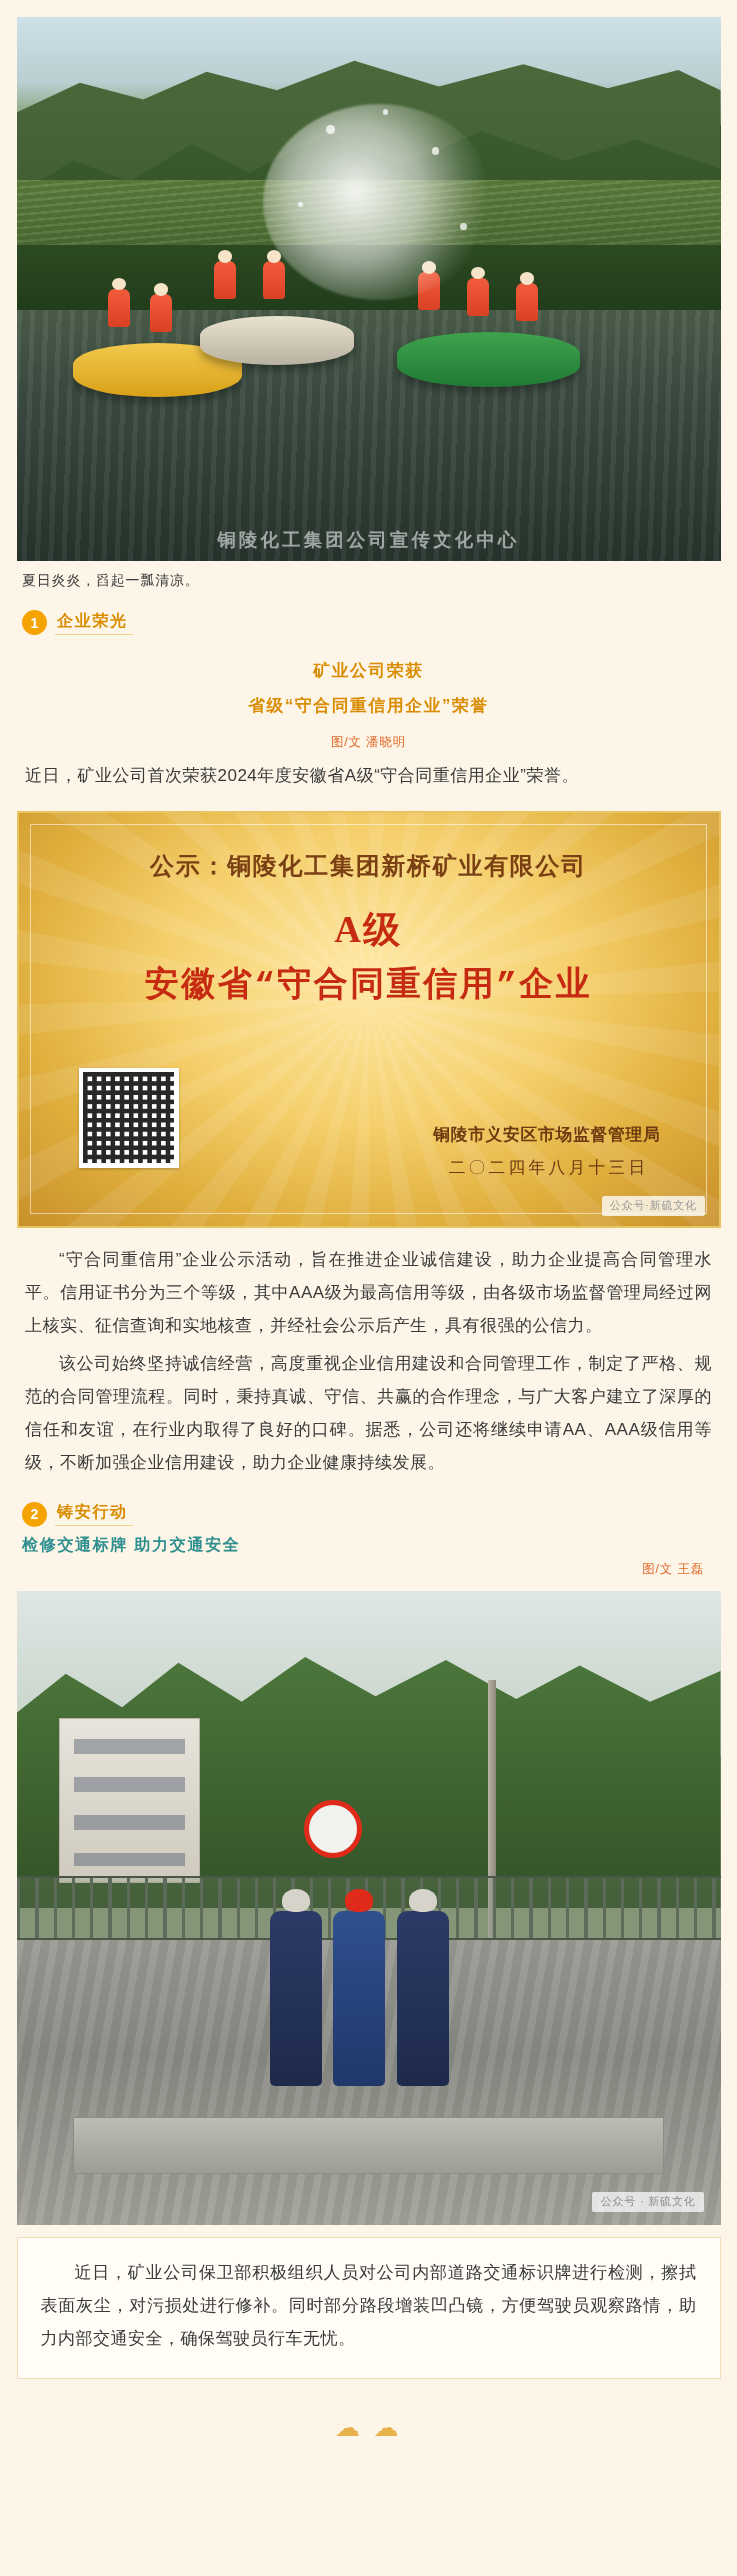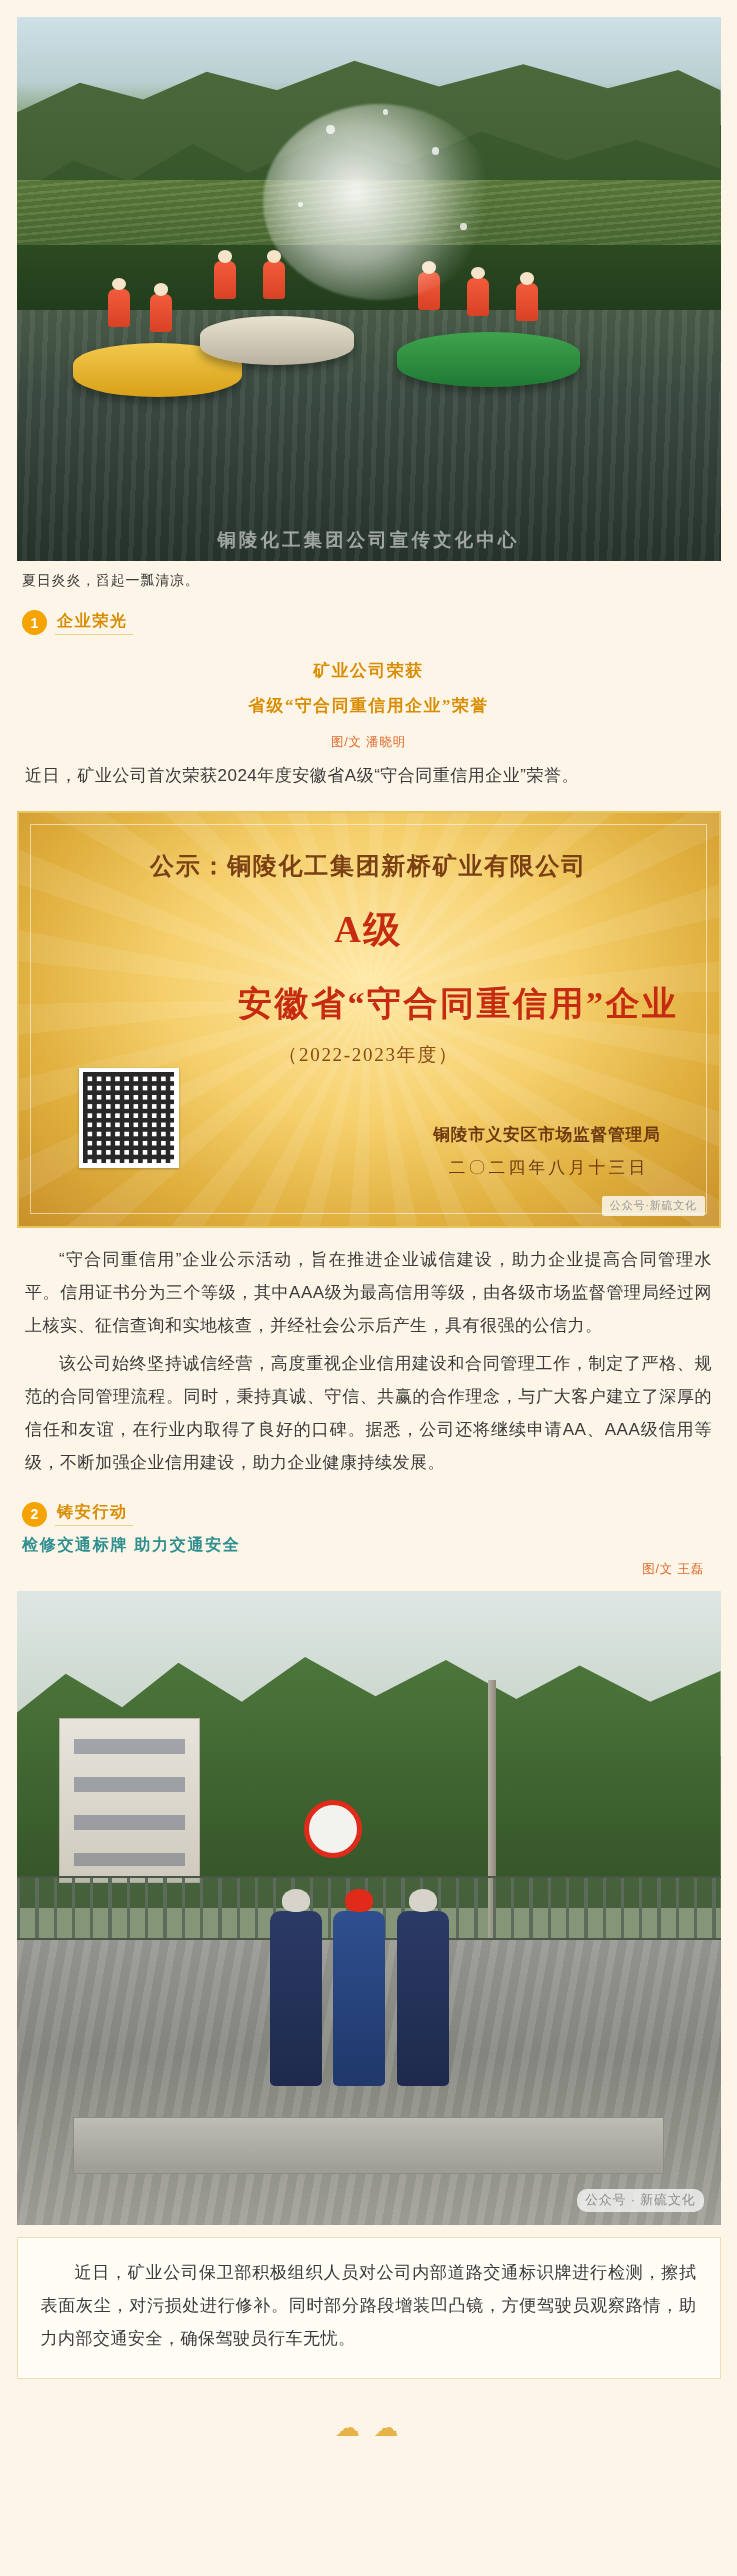--- a/index.html
+++ b/index.html
@@ -122,21 +122,20 @@
 
   
   .art-title {
     text-align: center;
     color: #d98c00;
     font-weight: bold;
     font-size: 16.7px;
     letter-spacing: 1.7px;
     line-height: 2;
     margin-top: 18.3px;
-    font-family: Liberation Serif, serif;
   }
   .byline {
     text-align: center;
     color: #e06a2b;
     font-size: 12.5px;
     margin: 11.7px 0 8.3px 0;
     letter-spacing: 0.8px;
   }
   .body-p {
     font-size: 17px;
@@ -170,21 +169,21 @@
   }
   .plaque .rays {
     position: absolute; left: 50%; top: 45%; width: 1001px; height: 1001px;
     transform: translate(-50%,-50%);
     background: repeating-conic-gradient(rgba(255,255,255,0.16) 0deg 5deg, rgba(255,255,255,0) 5deg 12deg);
     opacity: .55;
   }
   .plaque-inner { position: relative; padding: 37px 40px 16.7px 40px; text-align: center; }
   .plaque-line1 { font-size: 24px; color: #7a3f12; font-weight: bold; letter-spacing: 1.7px; font-family: "Liberation Serif", serif; }
   .plaque-grade { font-size: 37px; color: #c62b12; font-weight: bold; margin-top: 23px; letter-spacing: 2.5px; font-family: "Liberation Serif", serif; }
-  .plaque-main { font-size: 34px; color: #c62b12; font-weight: bold; margin-top: 26px; letter-spacing: 2.5px; font-family: Liberation Serif, serif; text-align: right; }
+  .plaque-main { font-size: 34px; color: #c62b12; font-weight: bold; margin-top: 6px; letter-spacing: 2.5px; font-family: Liberation Mono, monospace; }
   .plaque-period { font-size: 19px; color: #8a4a13; margin-top: 15px; letter-spacing: 1.7px; font-family: "Liberation Serif", serif; }
   .plaque-issuer { position: absolute; right: 58px; bottom: 80px; font-size: 16.7px; color: #6d3a10; font-weight: bold; letter-spacing: 0.8px; font-family: "Liberation Serif", serif; }
   .plaque-date { position: absolute; right: 70px; bottom: 47px; font-size: 16.7px; color: #6d3a10; font-weight: normal; letter-spacing: 3.3px; font-family: "Liberation Serif", serif; }
   .qr {
     position: absolute; left: 60px; bottom: 58px;
     width: 100px; height: 100px; background: #fff; padding: 4.2px;
     box-shadow: 0 0.8px 2.5px rgba(0,0,0,0.25);
   }
   .qr-grid {
     width: 100%; height: 100%;
@@ -275,21 +274,21 @@
     width: 58px; height: 58px; border-radius: 50%;
     border: 5.8px solid #e02b1b; background: #f2f2ef;
   }
   .photo2 .p2-pole {
     position: absolute; left: 67%; top: 14%; width: 7.5px; height: 52%;
     background: linear-gradient(90deg,#b7b2a4 0%, #8d8879 100%);
   }
   .photo2 .p2-wm {
     position: absolute; right: 16.7px; bottom: 13.3px;
     background: rgba(255,255,255,0.72); color: #8d8d8d;
-    font-size: 13px; padding: 2.5px 8.3px; border-radius: 10px; letter-spacing: 0.8px; text-align: center;
+    font-size: 11px; padding: 2.5px 8.3px; border-radius: 2px; letter-spacing: 0.8px; text-align: center;
   }
 
   
   .final-card {
     width: 704px;
     margin: 11.7px auto 0 auto;
     background: #fffdf6;
     border: 0.8px solid #f0dfb6;
     padding: 18.3px 23px 22px 23px;
   }
@@ -354,21 +353,20 @@
 
   <div class="body-p">近日，矿业公司首次荣获2024年度安徽省A级“守合同重信用企业”荣誉。</div>
 
   <div class="plaque-wrap">
     <div class="plaque">
       <div class="rays"></div>
       <div class="plaque-inner">
         <div class="plaque-line1">公示：铜陵化工集团新桥矿业有限公司</div>
         <div class="plaque-grade">A级</div>
         <div class="plaque-main">安徽省“守合同重信用”企业</div>
-        <div class="plaque-period">（2022-2023年度）</div>
       </div>
       <div class="qr">
         <div class="qr-grid"></div>
       </div>
       <div class="plaque-issuer">铜陵市义安区市场监督管理局</div>
       <div class="plaque-date">二〇二四年八月十三日</div>
       <div class="wm-badge">公众号·新硫文化</div>
     </div>
   </div>
 

